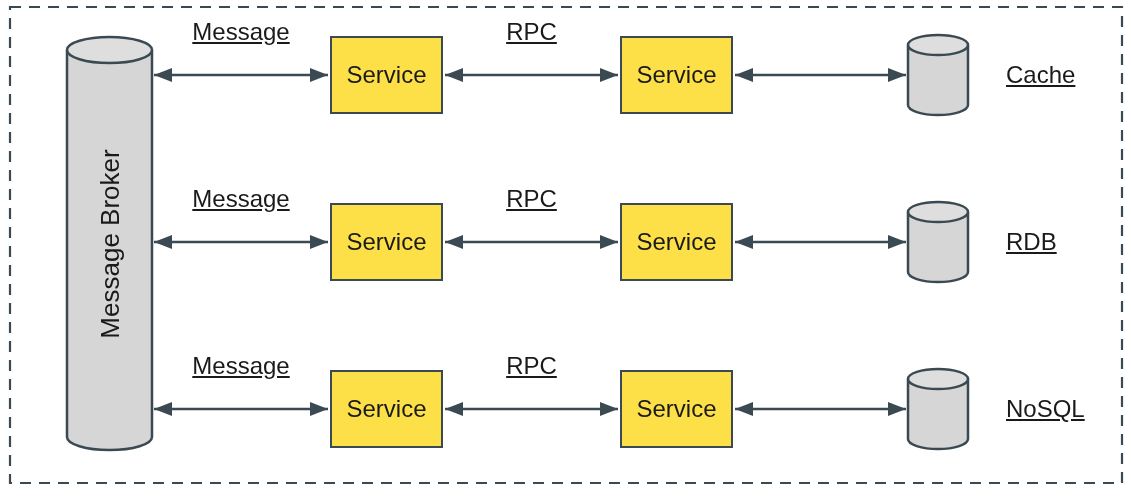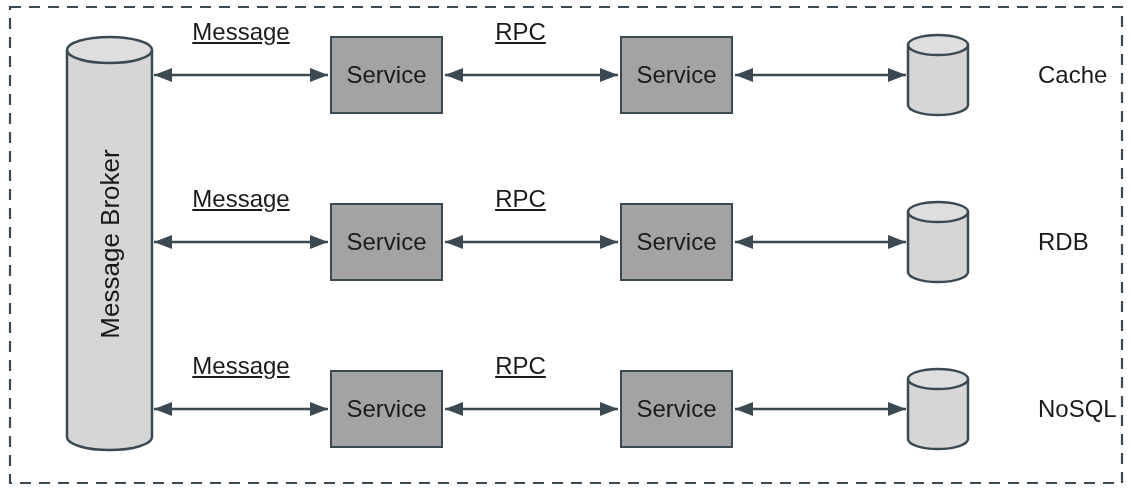--- a/index.html
+++ b/index.html
@@ -11,21 +11,21 @@
     color:#1a1a1a;
     overflow:hidden;
   }
   .svg-layer{position:absolute;left:0;top:0;}
   .shape{fill:#d6d6d6;stroke:#3b4a52;stroke-width:2.5;}
   .lid{fill:#dedede;stroke:#3b4a52;stroke-width:2.5;}
   .arrow{stroke:#3b4a52;stroke-width:2.5;}
   .boundary{fill:none;stroke:#3b4a52;stroke-width:2.2;stroke-dasharray:11 8;}
   .service-box{
     position:absolute;width:113px;height:78px;
-    background:#a3a3a3;border:2.5px solid #3b4a52;box-sizing:border-box;
+    background:#fde047;border:2.5px solid #3b4a52;box-sizing:border-box;
     display:flex;align-items:center;justify-content:center;
     font-size:24px;
   }
   .edge-label{
     position:absolute;text-align:center;
     font-size:24px;height:32px;line-height:32px;text-decoration:underline;
   }
   .db-label{
     position:absolute;font-size:24px;height:32px;line-height:32px;
     white-space:nowrap;
@@ -35,25 +35,25 @@
     transform:translate(-50%,-50%) rotate(-90deg);
     transform-origin:center;
     font-size:26px;white-space:nowrap;
   }
   
   .r0 .service-1,.r0 .service-2{top:36px;}
   .r1 .service-1,.r1 .service-2{top:203px;}
   .r2 .service-1,.r2 .service-2{top:370px;}
   .service-1{left:330px;} .service-2{left:620px;}
   .msg-label{left:152px;width:178px;}
-  .rpc-label{left:432px;width:177px;}
+  .rpc-label{left:443px;width:177px;}
   .r0 .msg-label,.r0 .rpc-label{top:16px;}
   .r1 .msg-label,.r1 .rpc-label{top:183px;}
   .r2 .msg-label,.r2 .rpc-label{top:350px;}
-  .db-lbl{left:1038px;}
+  .db-lbl{left:1006px;text-decoration:underline;}
   .r0 .db-lbl{top:59px;}
   .r1 .db-lbl{top:226px;}
   .r2 .db-lbl{top:393px;text-align:right;}
 </style>
 </head>
 <body>
 
 <div class="canvas">
 
   <svg class="svg-layer" width="1131" height="500" viewBox="0 0 1131 500">

